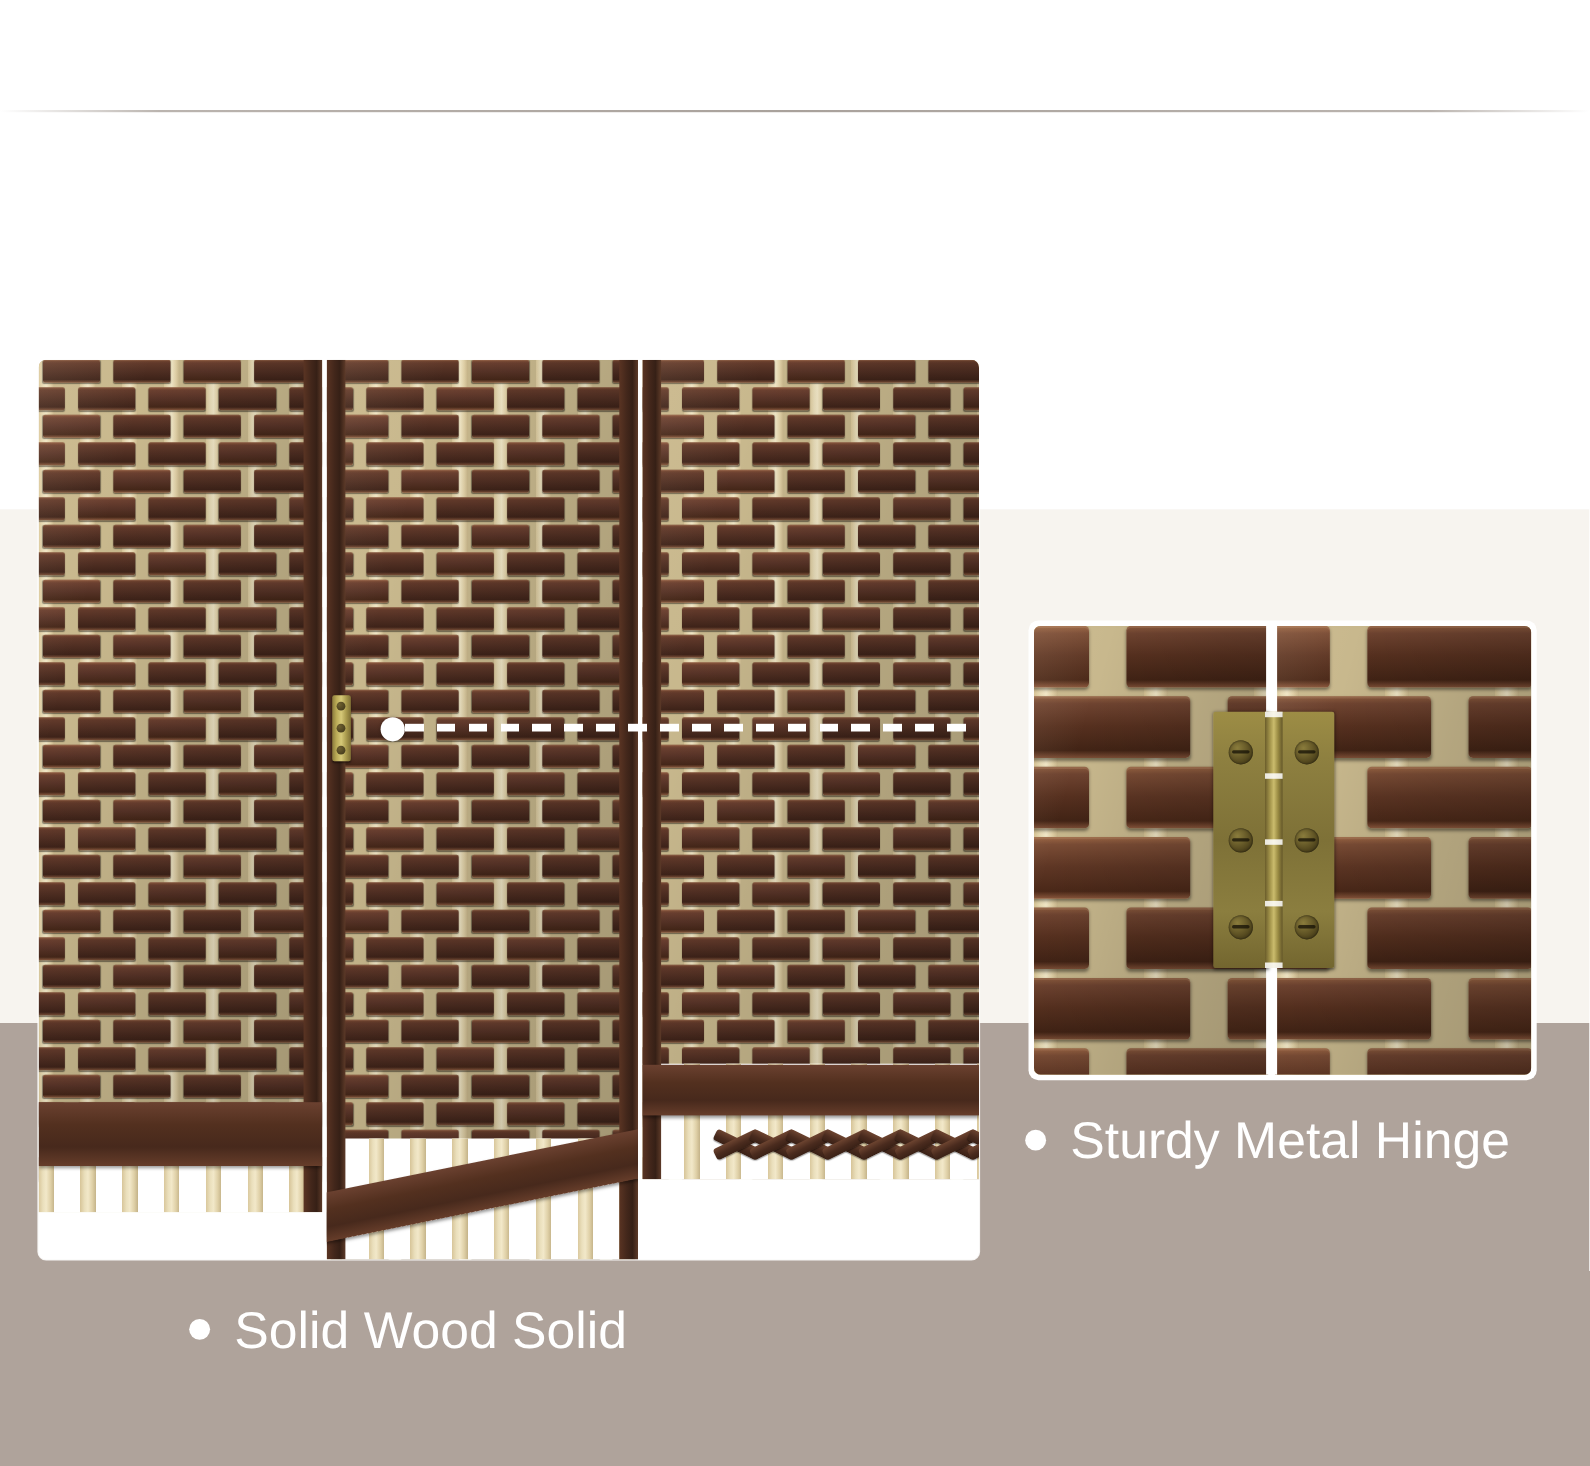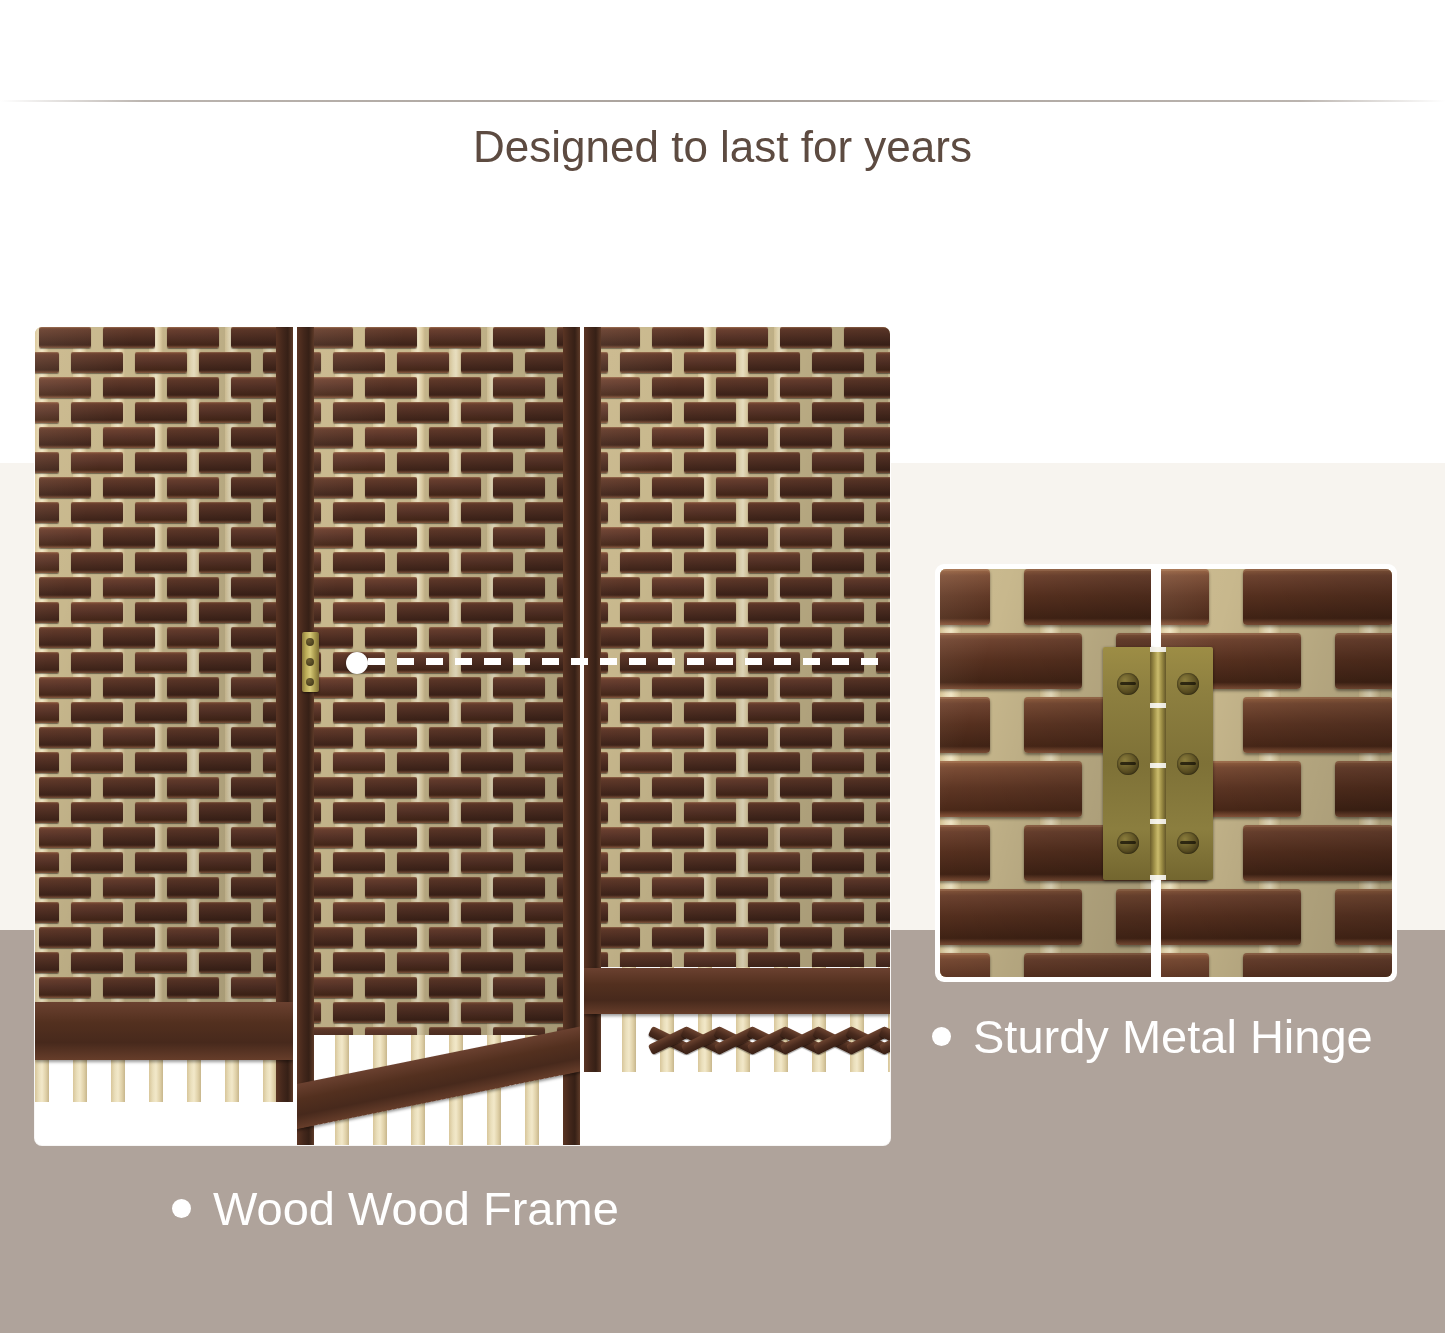--- a/index.html
+++ b/index.html
@@ -306,21 +306,20 @@
 </style>
 </head>
 <body>
 
 <div id="bg-band-white"></div>
 <div id="bg-band-cream"></div>
 <div id="bg-band-taupe"></div>
 
 <div id="header-block">
   <div id="title-divider"></div>
-  <div id="page-subtitle">Designed to last for years</div>
 </div>
 
 <div id="product-photo">
 
   <div class="panel" id="panel-left">
     <div class="weave panel-weave">
       <div class="posts"></div>
       <div class="straps">
           <div class="strap-row" style="top: 0px;">
             <div class="strap" style="left: 64px; width: 52px;"></div>
@@ -1128,14 +1127,14 @@
   </div>
 </div>
 
 <div class="bullet-label" id="label-hinge">
   <span class="bullet-dot"></span>
   <span class="bullet-text">Sturdy Metal Hinge</span>
 </div>
 
 <div class="bullet-label" id="label-frame">
   <span class="bullet-dot"></span>
-  <span class="bullet-text">Wood Wood Frame</span>
+  <span class="bullet-text">Solid Wood Solid</span>
 </div>
 
 </body></html>

